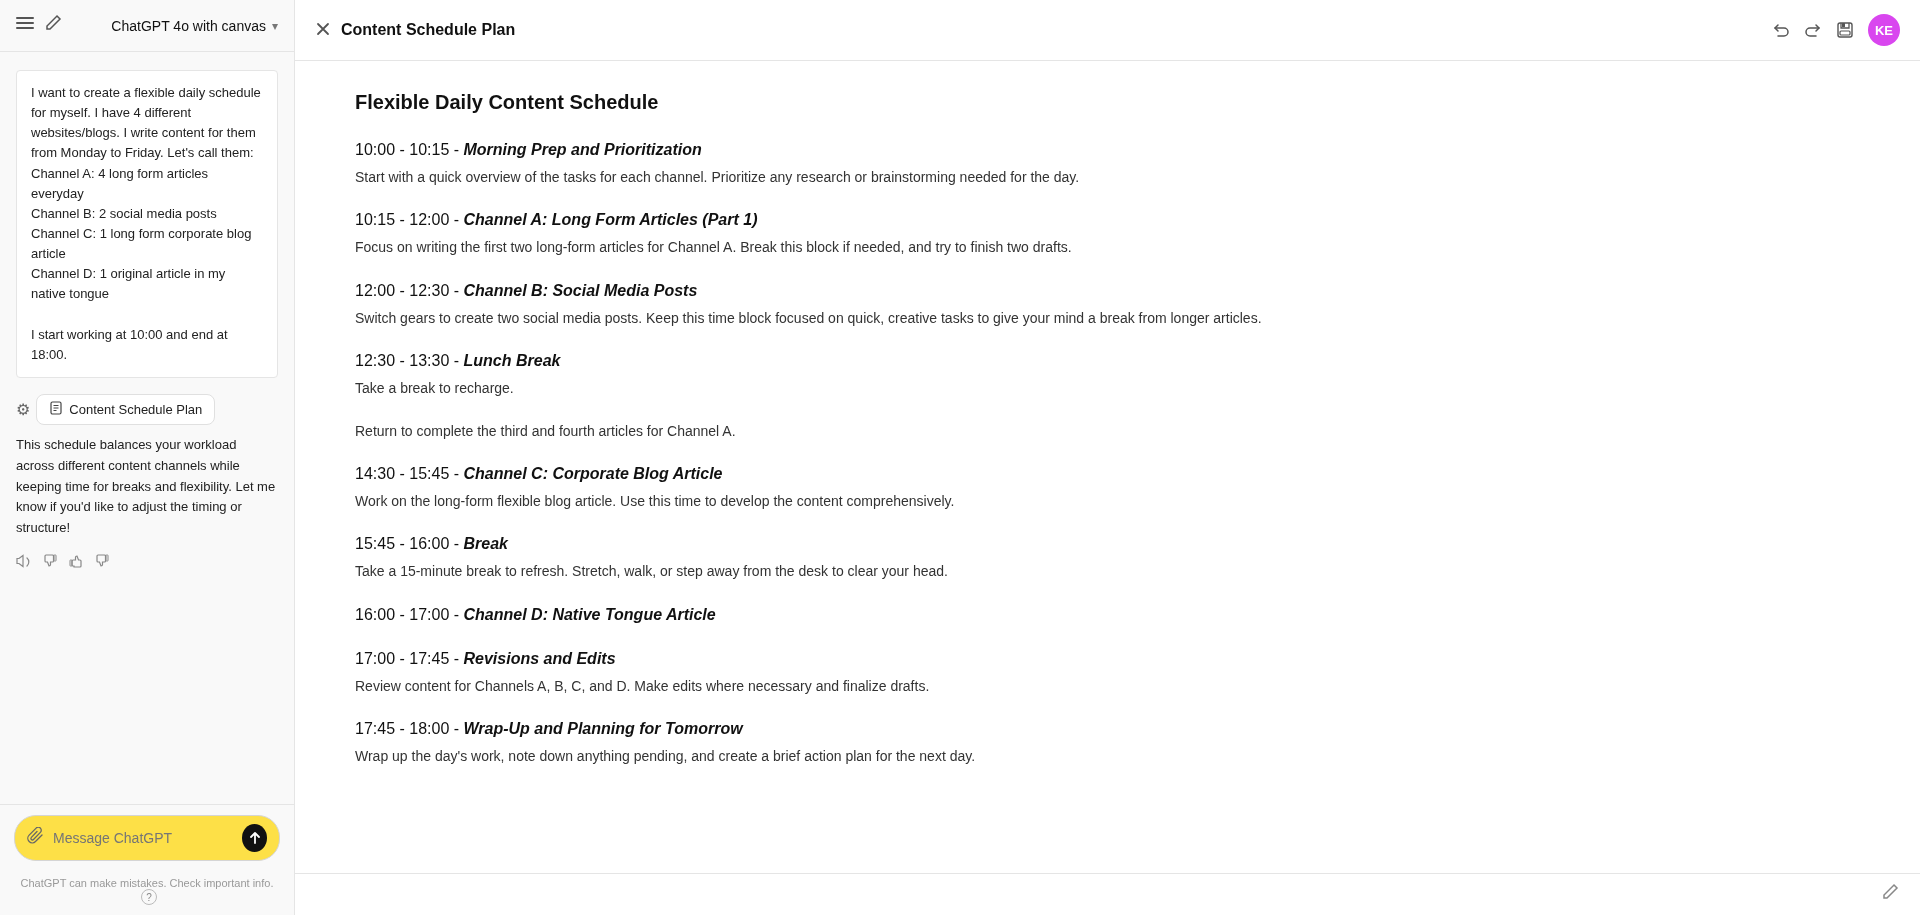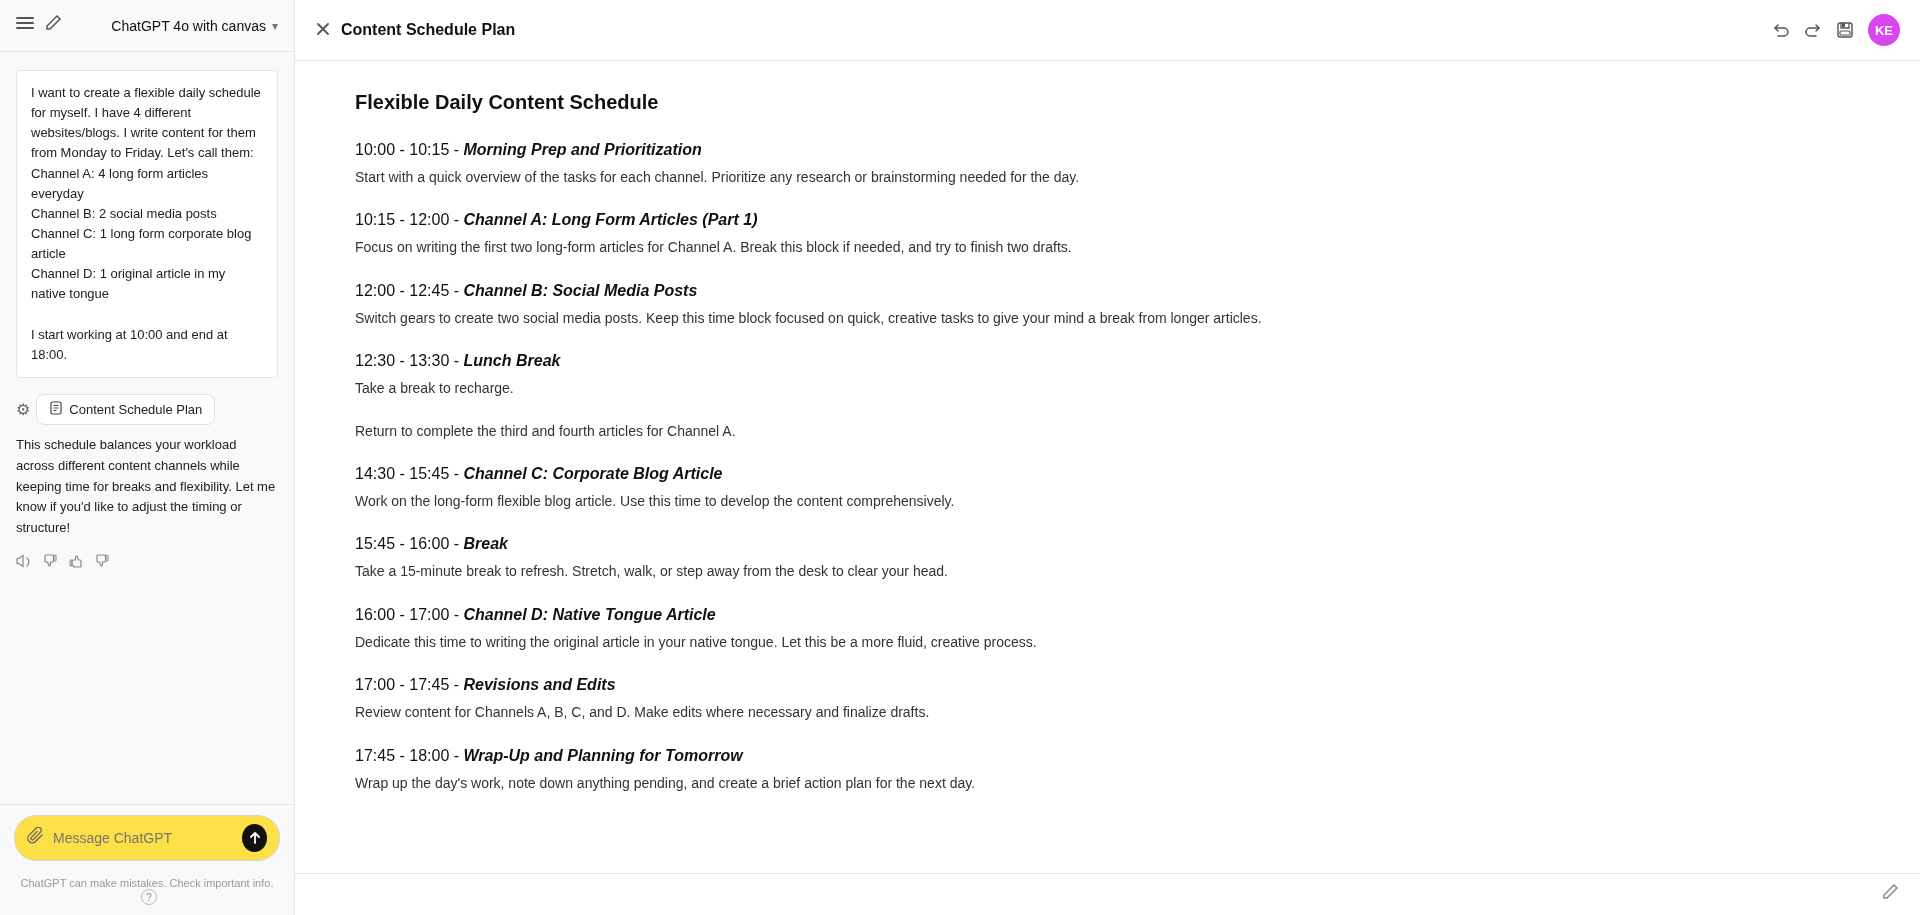--- a/index.html
+++ b/index.html
@@ -457,41 +457,40 @@
     <div id="schedule-blocks-container">
         <div class="schedule-block">
           <p class="block-heading"><span class="time-range">10:00 - 10:15</span><span> - </span><span class="block-title">Morning Prep and Prioritization</span></p>
           <p class="block-desc">Start with a quick overview of the tasks for each channel. Prioritize any research or brainstorming needed for the day.</p>
         </div>
         <div class="schedule-block">
           <p class="block-heading"><span class="time-range">10:15 - 12:00</span><span> - </span><span class="block-title">Channel A: Long Form Articles (Part 1)</span></p>
           <p class="block-desc">Focus on writing the first two long-form articles for Channel A. Break this block if needed, and try to finish two drafts.</p>
         </div>
         <div class="schedule-block">
-          <p class="block-heading"><span class="time-range">12:00 - 12:45</span><span> - </span><span class="block-title">Channel B: Social Media Posts</span></p>
+          <p class="block-heading"><span class="time-range">12:00 - 12:30</span><span> - </span><span class="block-title">Channel B: Social Media Posts</span></p>
           <p class="block-desc">Switch gears to create two social media posts. Keep this time block focused on quick, creative tasks to give your mind a break from longer articles.</p>
         </div>
         <div class="schedule-block">
           <p class="block-heading"><span class="time-range">12:30 - 13:30</span><span> - </span><span class="block-title">Lunch Break</span></p>
           <p class="block-desc">Take a break to recharge.</p>
         </div>
         <div class="schedule-block">
           <p class="block-desc">Return to complete the third and fourth articles for Channel A.</p>
         </div>
         <div class="schedule-block">
           <p class="block-heading"><span class="time-range">14:30 - 15:45</span><span> - </span><span class="block-title">Channel C: Corporate Blog Article</span></p>
           <p class="block-desc">Work on the long-form flexible blog article. Use this time to develop the content comprehensively.</p>
         </div>
         <div class="schedule-block">
           <p class="block-heading"><span class="time-range">15:45 - 16:00</span><span> - </span><span class="block-title">Break</span></p>
           <p class="block-desc">Take a 15-minute break to refresh. Stretch, walk, or step away from the desk to clear your head.</p>
         </div>
         <div class="schedule-block">
           <p class="block-heading"><span class="time-range">16:00 - 17:00</span><span> - </span><span class="block-title">Channel D: Native Tongue Article</span></p>
-          <p class="block-desc">Dedicate this time to writing the original article in your native tongue. Let this be a more fluid, creative process.</p>
         </div>
         <div class="schedule-block">
           <p class="block-heading"><span class="time-range">17:00 - 17:45</span><span> - </span><span class="block-title">Revisions and Edits</span></p>
           <p class="block-desc">Review content for Channels A, B, C, and D. Make edits where necessary and finalize drafts.</p>
         </div>
         <div class="schedule-block">
           <p class="block-heading"><span class="time-range">17:45 - 18:00</span><span> - </span><span class="block-title">Wrap-Up and Planning for Tomorrow</span></p>
           <p class="block-desc">Wrap up the day's work, note down anything pending, and create a brief action plan for the next day.</p>
         </div>
       </div>

